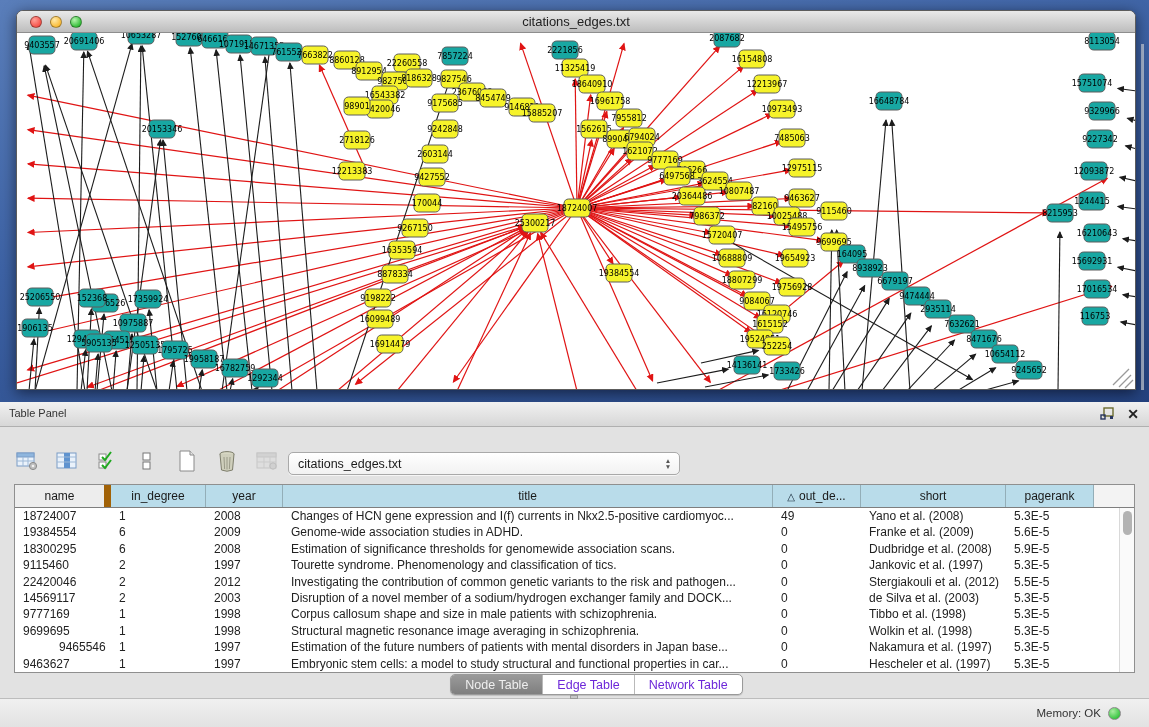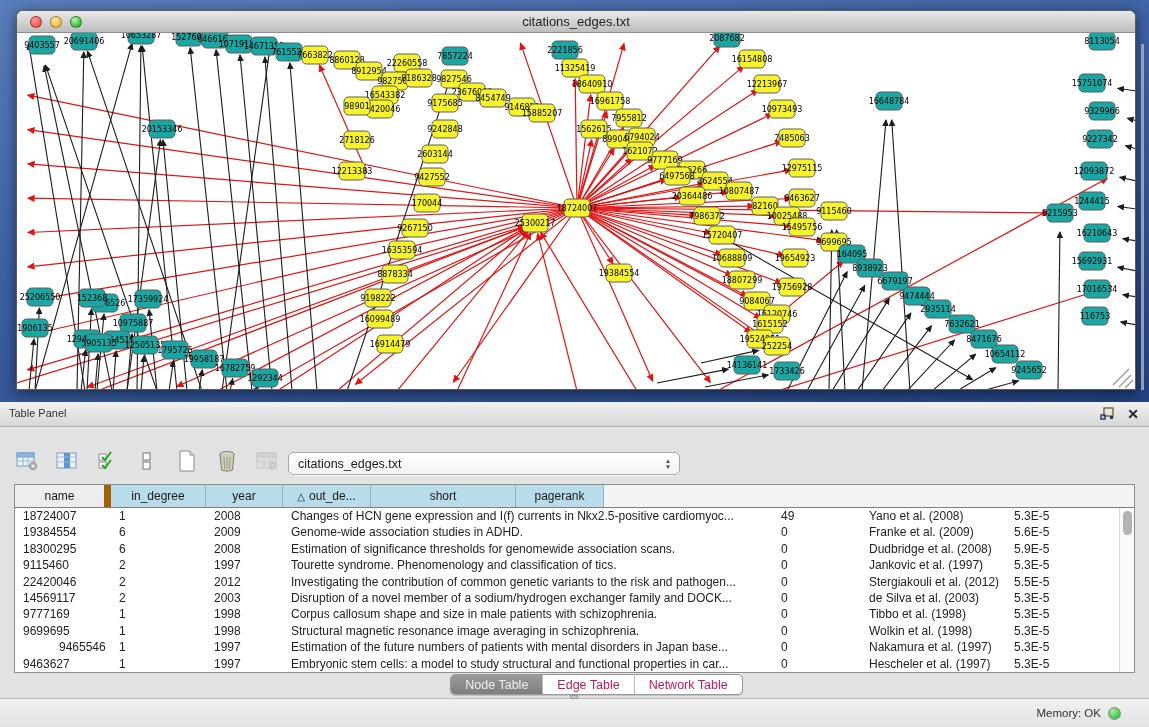--- a/index.html
+++ b/index.html
@@ -60,21 +60,21 @@
     overflow:hidden; white-space:nowrap; }
   #vscroll { position:absolute; right:0; top:23px; width:15px; height:165px;
     background:#fafafa; border-left:1px solid #d9d9d9; }
   #vthumb { position:absolute; left:2.5px; top:3px; width:9px; height:24px;
     border-radius:5px; background:#b3b3b3; }
 
   #tabbar { position:absolute; left:4px; top:272px; width:100%; height:24px;
     display:flex; justify-content:center;margin-left:18px; }
   #segmented { display:flex; height:21px; border:1px solid #9a9a9a; border-radius:5px;
     overflow:hidden; background:#fff; box-shadow:0 1px 1px rgba(0,0,0,.15); }
-  .seg { font-size:12.5px; line-height:20px; padding:0 14px; color:#be185d;
+  .seg { font-size:12.5px; line-height:20px; padding:0 14px; color:#6d28d9;
     border-right:1px solid #b9b9b9; }
   .seg:last-child { border-right:none; }
   .seg.active { background:linear-gradient(#9a9a9a,#7f7f7f); color:#efefef; }
 
   #statusbar { position:absolute; left:0; top:296px; width:100%; height:29px;
     background:linear-gradient(#f0f0f0,#e2e2e2); border-top:1px solid #bdbdbd;
     display:flex; align-items:center; justify-content:flex-end; padding-right:28px; gap:7px; }
   #memory-label { font-size:11.5px; color:#333; }
   #memory-dot { width:13px; height:13px; border-radius:50%;
     background:radial-gradient(circle at 35% 30%,#a8eda0,#35c43f 75%);
@@ -786,20 +786,21 @@
         <span id="combo-value">citations_edges.txt</span>
         <span id="combo-stepper">▲<br>▼</span>
       </div>
     </div>
 
     <div id="table-wrap">
       <div id="tbl-header">
           <div class="hcell gray" style="width: 96px;">name</div>
           <div class="hcell" style="width: 95px;">in_degree</div>
           <div class="hcell" style="width: 77px;">year</div>
+          <div class="hcell" style="width: 490px;">title</div>
           <div class="hcell" style="width: 88px;"><span class="sort-glyph">△</span>out_de...</div>
           <div class="hcell" style="width: 145px;">short</div>
           <div class="hcell" style="width: 88px;">pagerank</div>
           <div class="hcell" style="flex: 1 1 0%; background: rgb(243, 243, 243); border-right: none;"></div>
         </div>
       <div id="tbl-body">
           <div class="trow">
             <div class="tcell" style="width: 96px;">18724007</div>
             <div class="tcell" style="width: 95px;">1</div>
             <div class="tcell" style="width: 77px;">2008</div>

